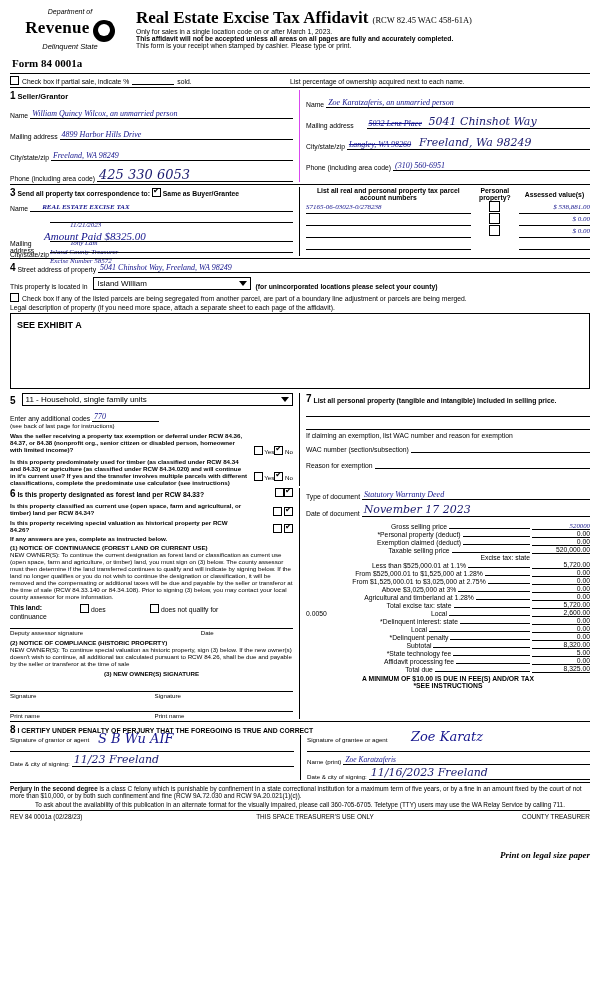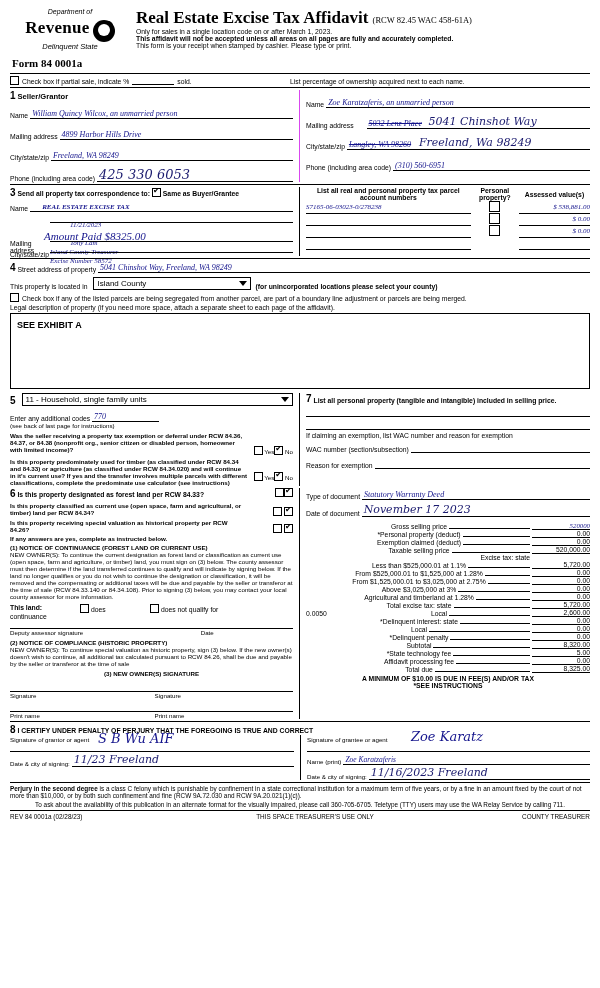--- a/index.html
+++ b/index.html
@@ -195,21 +195,21 @@
     </div>
     <hr class="thin">
 
     <div>
       <div class="row sm"><span class="secnum">4</span>&nbsp;<span class="lbl">Street address of property</span><span class="fieldline">
             <span class="ph hl" style="font-size:8px;">5041 Chinshot Way, Freeland, WA 98249</span>
           </span></div>
       <div class="row sm" style="margin-top:4px;">
         <span class="lbl">This property is located in</span>
         <span class="sel" style="width:150px;margin:0 4px;">
-            <span>Island County</span>
+            <span>Island William</span>
             <span class="caret"></span>
           </span>
         <span class="b">(for unincorporated locations please select your county)</span>
       </div>
       <div class="row sm" style="margin-top:3px;gap:3px;">
           <span class="sq"></span>
           <span>Check box if any of the listed parcels are being segregated from another parcel, are part of a boundary line adjustment or parcels are being merged.</span>
         </div>
       <div class="sm" style="margin-top:2px;">Legal description of property (if you need more space, attach a separate sheet to each page of the affidavit).</div>
       <div class="brdr" style="height:62px;margin-top:2px;padding:6px;">
@@ -473,14 +473,15 @@
       <span>is a class C felony which is punishable by confinement in a state correctional institution for a maximum term of five years, or by a fine in an amount fixed by the court of not more than $10,000, or by both such confinement and fine (RCW 9A.72.030 and RCW 9A.20.021(1)(c)).</span>
     </div>
     <div class="footer" style="text-align:center;margin-top:2px;">To ask about the availability of this publication in an alternate format for the visually impaired, please call 360-705-6705. Teletype (TTY) users may use the WA Relay Service by calling 711.</div>
     <hr class="thin">
     <div style="display:flex;" class="footer">
       <div style="width:150px;">REV 84 0001a  (02/28/23)</div>
       <div style="flex:1;text-align:center;">THIS SPACE TREASURER'S USE ONLY</div>
       <div style="width:120px;text-align:right;">COUNTY TREASURER</div>
     </div>
     <div style="height:30px;"></div>
+    <div style="text-align:right;font-family:'Liberation Serif',serif;font-style:italic;font-weight:bold;font-size:9px;">Print on legal size paper</div>
   </div>
 </div>
 
 </body></html>

